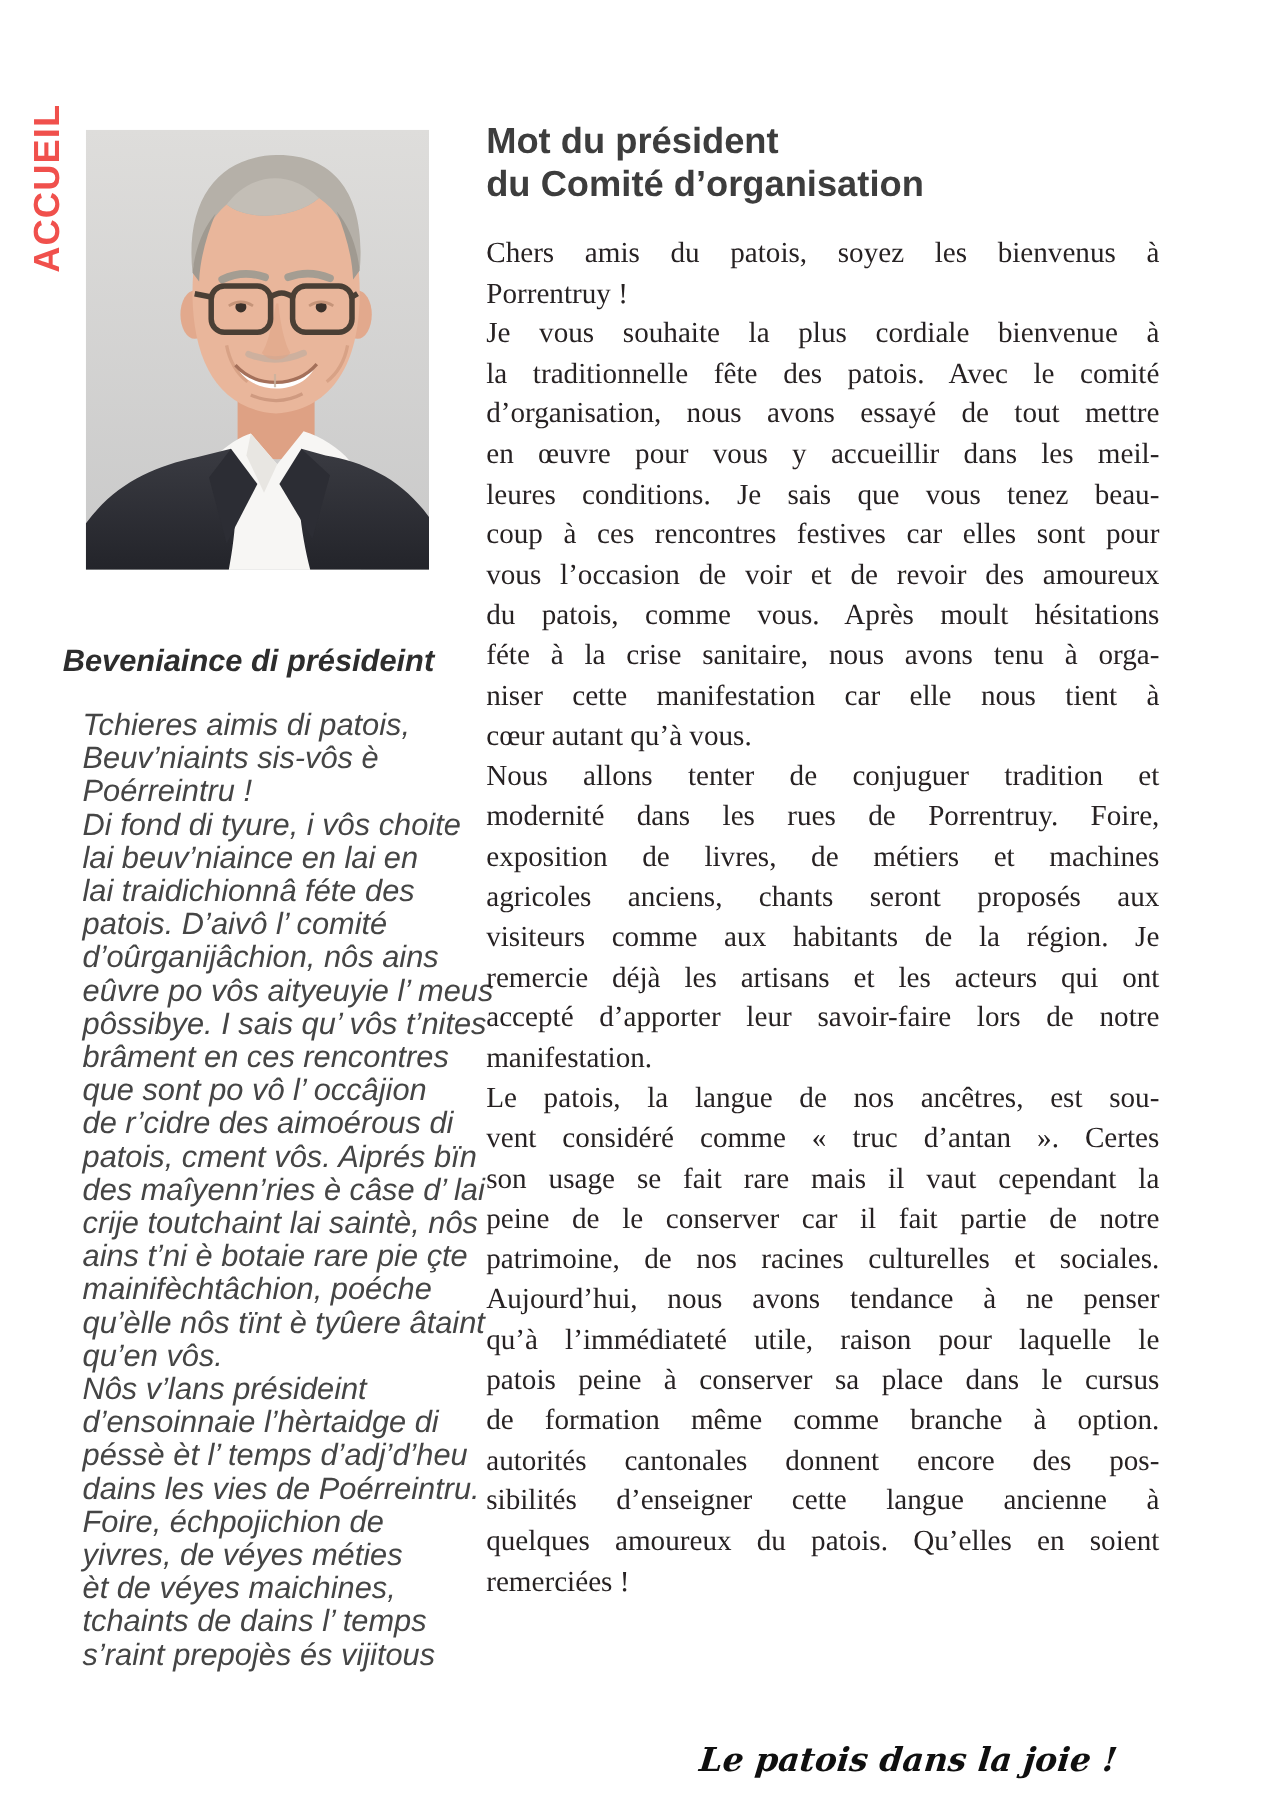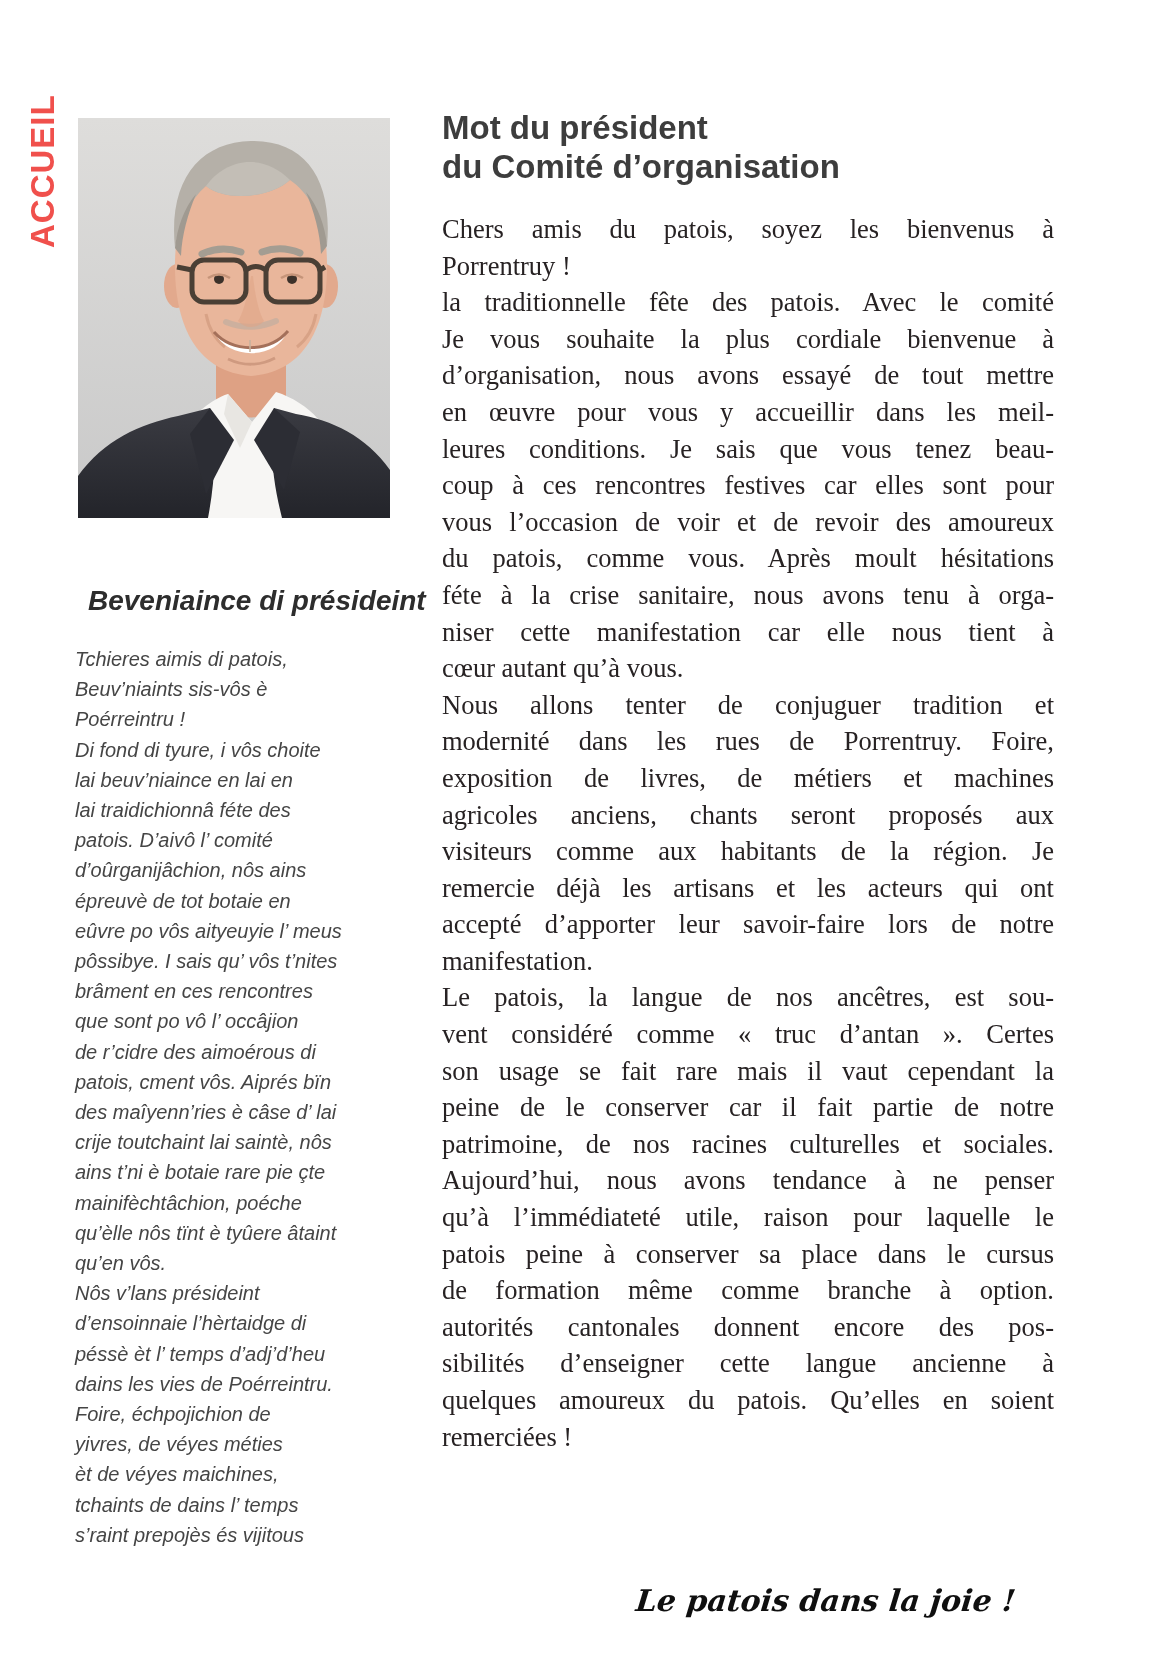--- a/index.html
+++ b/index.html
@@ -12,26 +12,26 @@
     position:absolute; left:24px; top:248px;
     transform:rotate(-90deg); transform-origin:0 0;
     font-weight:800; font-size:33px; letter-spacing:1px;
     color:#f0504c; white-space:nowrap;
   }
   
   .photo { position:absolute; left:78px; top:118px; width:312px; height:400px; }
   .photo svg { display:block; width:100%; height:100%; }
   
   .patois-heading {
-    position:absolute; left:88px; top:585px; width:340px;
+    position:absolute; left:57px; top:585px; width:340px;
     font-style:italic; font-weight:700; font-size:28px; color:#2d2d2d;
   }
   .patois {
     position:absolute; left:75px; top:644px; width:340px;
-    font-style:italic; font-size:20px; line-height:30.2px;
+    font-style:italic; font-size:28px; line-height:30.2px;
     color:#454545; font-weight:400;
   }
   .patois .line { white-space:nowrap; }
   
   .right-col { position:absolute; left:420px; top:108px; width:612px;margin-left:22px; }
   .title {
     font-size:33px; font-weight:700; color:#3d3d3d; line-height:39px;
   }
   .body { margin-top:25px; font-family:"Liberation Serif", serif; font-size:26.5px; color:#27222 3; color:#272223; }
   .body-line {
@@ -137,21 +137,20 @@
 
   <div class="patois">
       <div class="line">Tchieres aimis di patois,</div>
       <div class="line">Beuv’niaints sis-vôs è</div>
       <div class="line">Poérreintru !</div>
       <div class="line">Di fond di tyure, i vôs choite</div>
       <div class="line">lai beuv’niaince en lai en</div>
       <div class="line">lai traidichionnâ féte des</div>
       <div class="line">patois. D’aivô l’ comité</div>
       <div class="line">d’oûrganijâchion, nôs ains</div>
-      <div class="line">épreuvè de tot botaie en</div>
       <div class="line">eûvre po vôs aityeuyie l’ meus</div>
       <div class="line">pôssibye. I sais qu’ vôs t’nites</div>
       <div class="line">brâment en ces rencontres</div>
       <div class="line">que sont po vô l’ occâjion</div>
       <div class="line">de r’cidre des aimoérous di</div>
       <div class="line">patois, cment vôs. Aiprés bïn</div>
       <div class="line">des maîyenn’ries è câse d’ lai</div>
       <div class="line">crije toutchaint lai saintè, nôs</div>
       <div class="line">ains t’ni è botaie rare pie çte</div>
       <div class="line">mainifèchtâchion, poéche</div>
@@ -169,22 +168,22 @@
     </div>
 
   <div class="right-col">
     <div class="title">
       <div>Mot du président</div>
       <div>du Comité d’organisation</div>
     </div>
     <div class="body">
         <div class="body-line">Chers amis du patois, soyez les bienvenus à</div>
         <div class="body-line para-end">Porrentruy !</div>
+        <div class="body-line">Je vous souhaite la plus cordiale bienvenue à</div>
         <div class="body-line">la traditionnelle fête des patois. Avec le comité</div>
-        <div class="body-line">Je vous souhaite la plus cordiale bienvenue à</div>
         <div class="body-line">d’organisation, nous avons essayé de tout mettre</div>
         <div class="body-line">en œuvre pour vous y accueillir dans les meil-</div>
         <div class="body-line">leures conditions. Je sais que vous tenez beau-</div>
         <div class="body-line">coup à ces rencontres festives car elles sont pour</div>
         <div class="body-line">vous l’occasion de voir et de revoir des amoureux</div>
         <div class="body-line">du patois, comme vous. Après moult hésitations</div>
         <div class="body-line">féte à la crise sanitaire, nous avons tenu à orga-</div>
         <div class="body-line">niser cette manifestation car elle nous tient à</div>
         <div class="body-line para-end">cœur autant qu’à vous.</div>
         <div class="body-line">Nous allons tenter de conjuguer tradition et</div>

